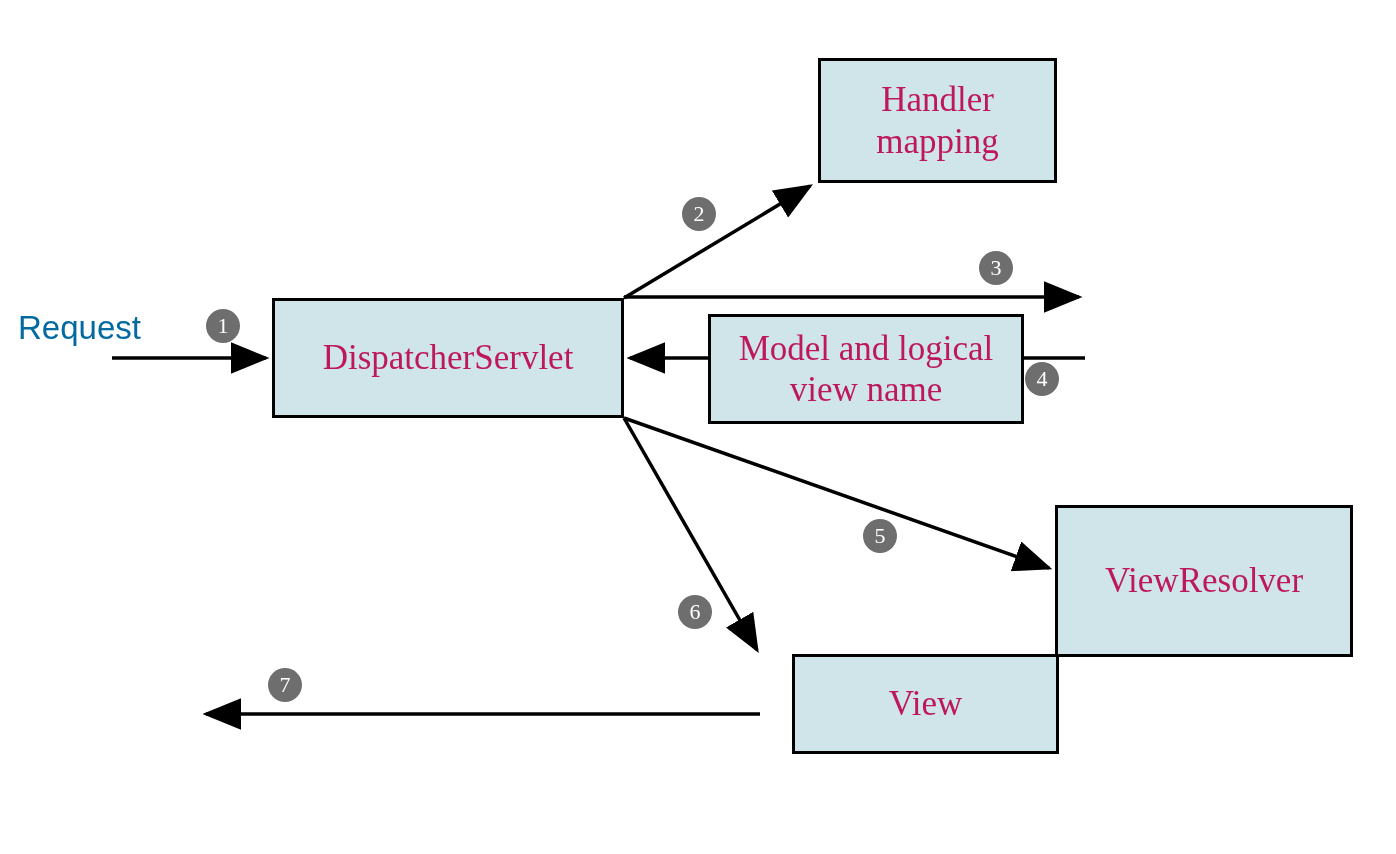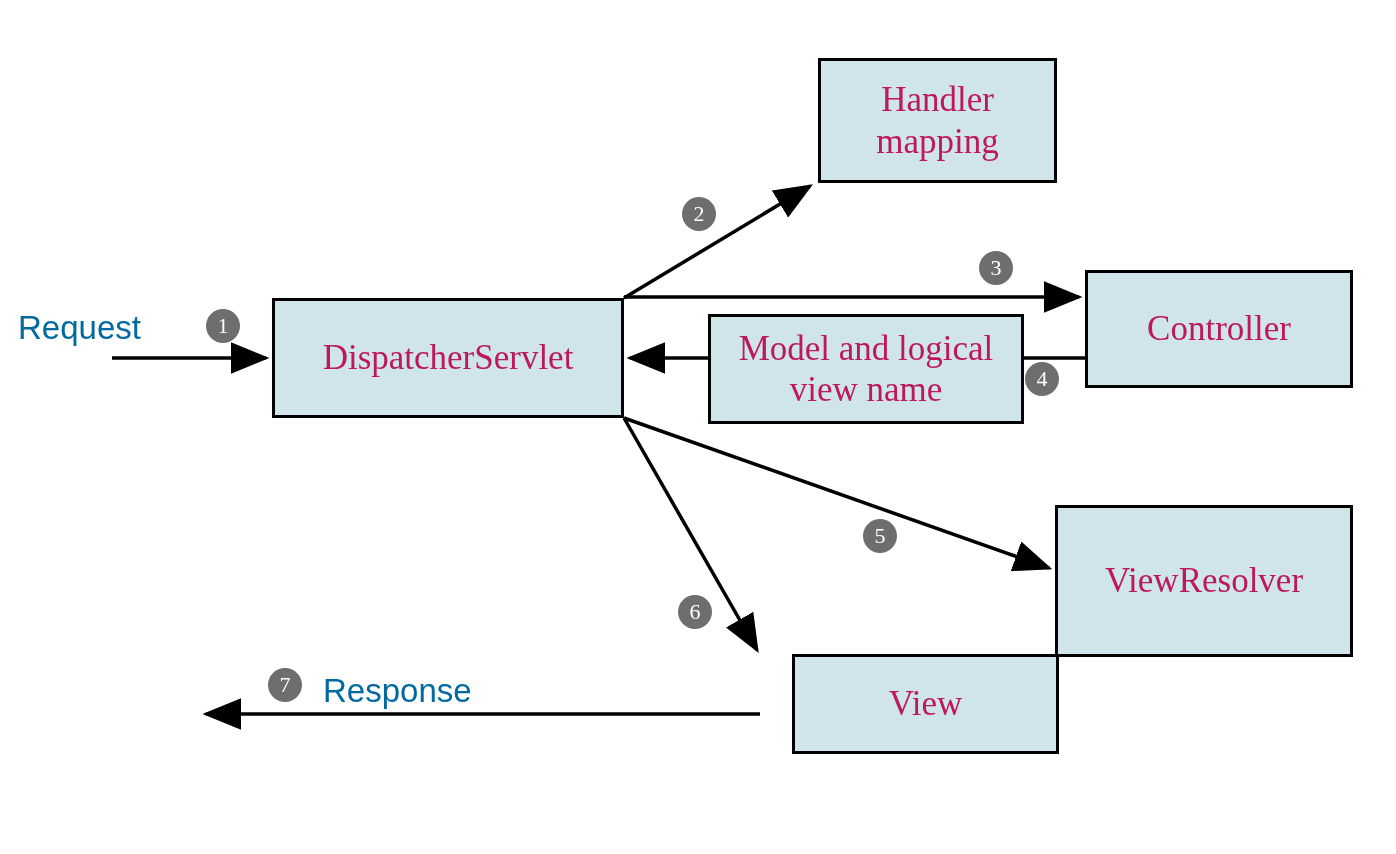--- a/index.html
+++ b/index.html
@@ -93,34 +93,30 @@
   </div>
 
   <div class="node" style="left:272px; top:298px; width:352px; height:120px;">
     <span>DispatcherServlet</span>
   </div>
 
   <div class="node" style="left:684px; top:314px; width:316px; height:110px; z-index:3;margin-left:24px;">
     <span>Model and logical view name</span>
   </div>
 
-  <div class="node" style="left:1085px; top:270px; width:268px; height:118px;">
-    <span>Controller</span>
-  </div>
 
   <div class="node" style="left:1055px; top:505px; width:298px; height:152px;">
     <span>ViewResolver</span>
   </div>
 
   <div class="node" style="left:792px; top:654px; width:267px; height:100px;">
     <span>View</span>
   </div>
 
   <div class="edge-label" style="left:18px; top:309px;">Request</div>
-  <div class="edge-label" style="left:323px; top:672px;">Response</div>
 
   <div class="badge" style="left:206px; top:309px;">
     <span>1</span>
   </div>
   <div class="badge" style="left:682px; top:197px;">
     <span>2</span>
   </div>
   <div class="badge" style="left:979px; top:251px;">
     <span>3</span>
   </div>

